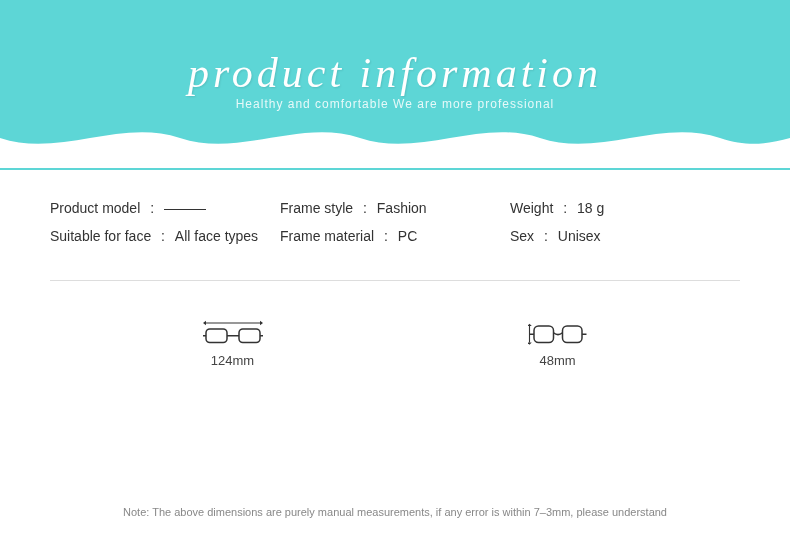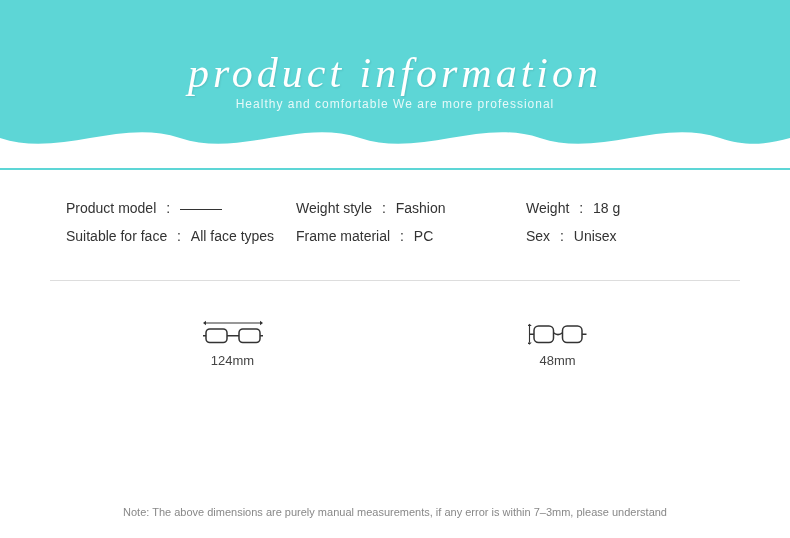--- a/index.html
+++ b/index.html
@@ -71,21 +71,20 @@
       grid-template-columns: 1fr 1fr 1fr;
       gap: 12px 0;
       margin-bottom: 20px;
     }
 
     .info-item {
       display: flex;
       align-items: center;
       font-size: 14px;
       color: #333;
-      margin-left: 16px;
     }
 
     .info-label {
       color: #333;
       font-weight: 400;
       white-space: nowrap;
     }
 
     .info-separator {
       margin: 0 6px;
@@ -166,21 +165,21 @@
   <div class="content-section">
 
     <div class="info-grid">
 
       <div class="info-item">
         <span class="info-label">Product model</span>
         <span class="info-separator">&nbsp;:&nbsp;</span>
         <span class="info-value">———</span>
       </div>
       <div class="info-item">
-        <span class="info-label">Weight style</span>
+        <span class="info-label">Frame style</span>
         <span class="info-separator">&nbsp;:&nbsp;</span>
         <span class="info-value">Fashion</span>
       </div>
       <div class="info-item">
         <span class="info-label">Weight</span>
         <span class="info-separator">&nbsp;:&nbsp;</span>
         <span class="info-value">18 g</span>
       </div>
 
       <div class="info-item">

